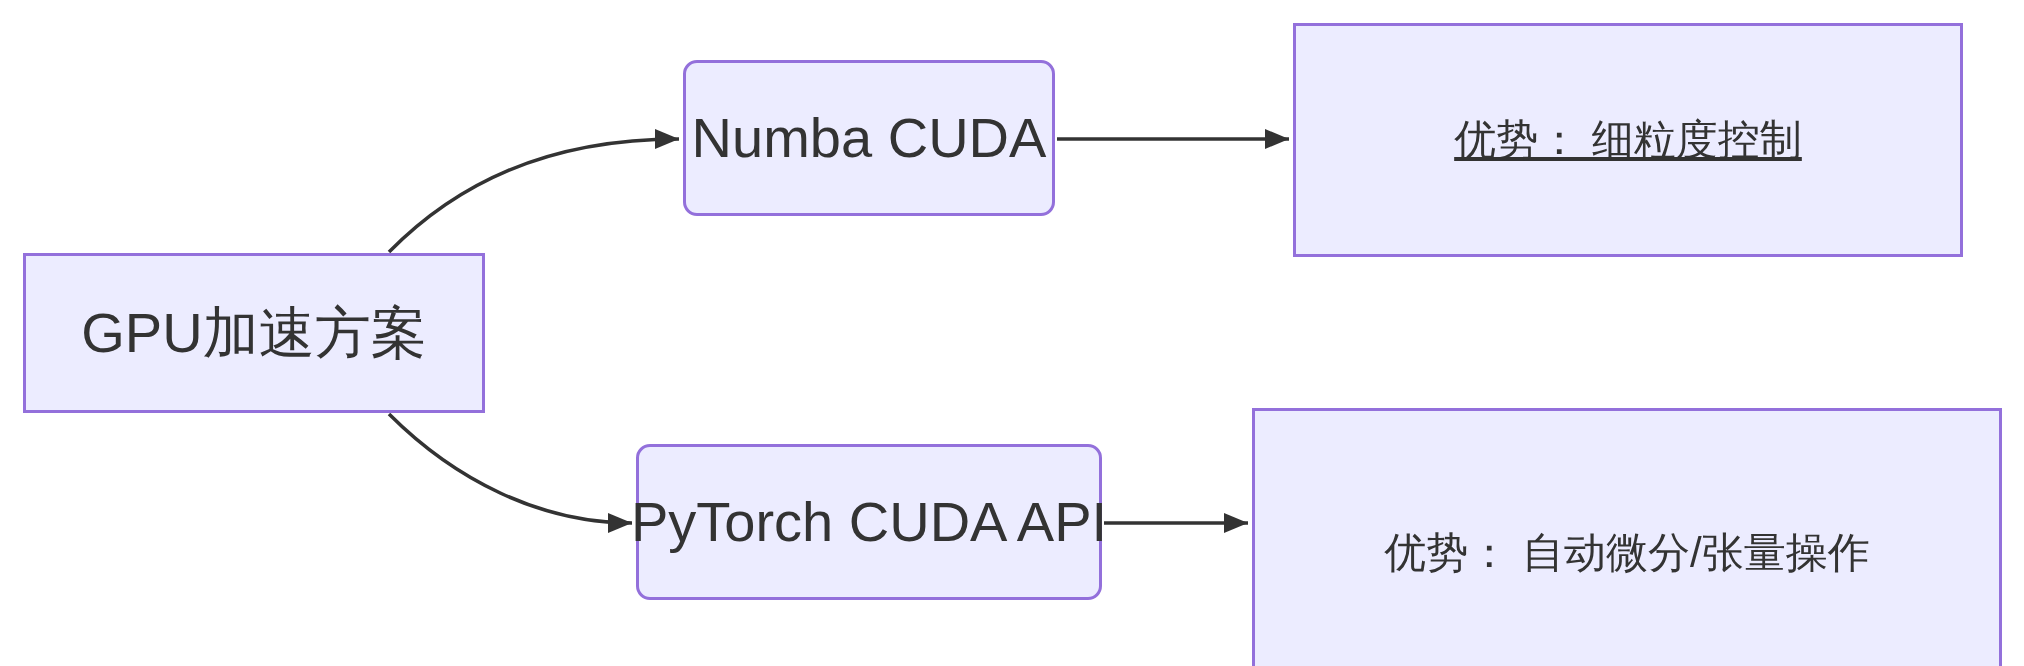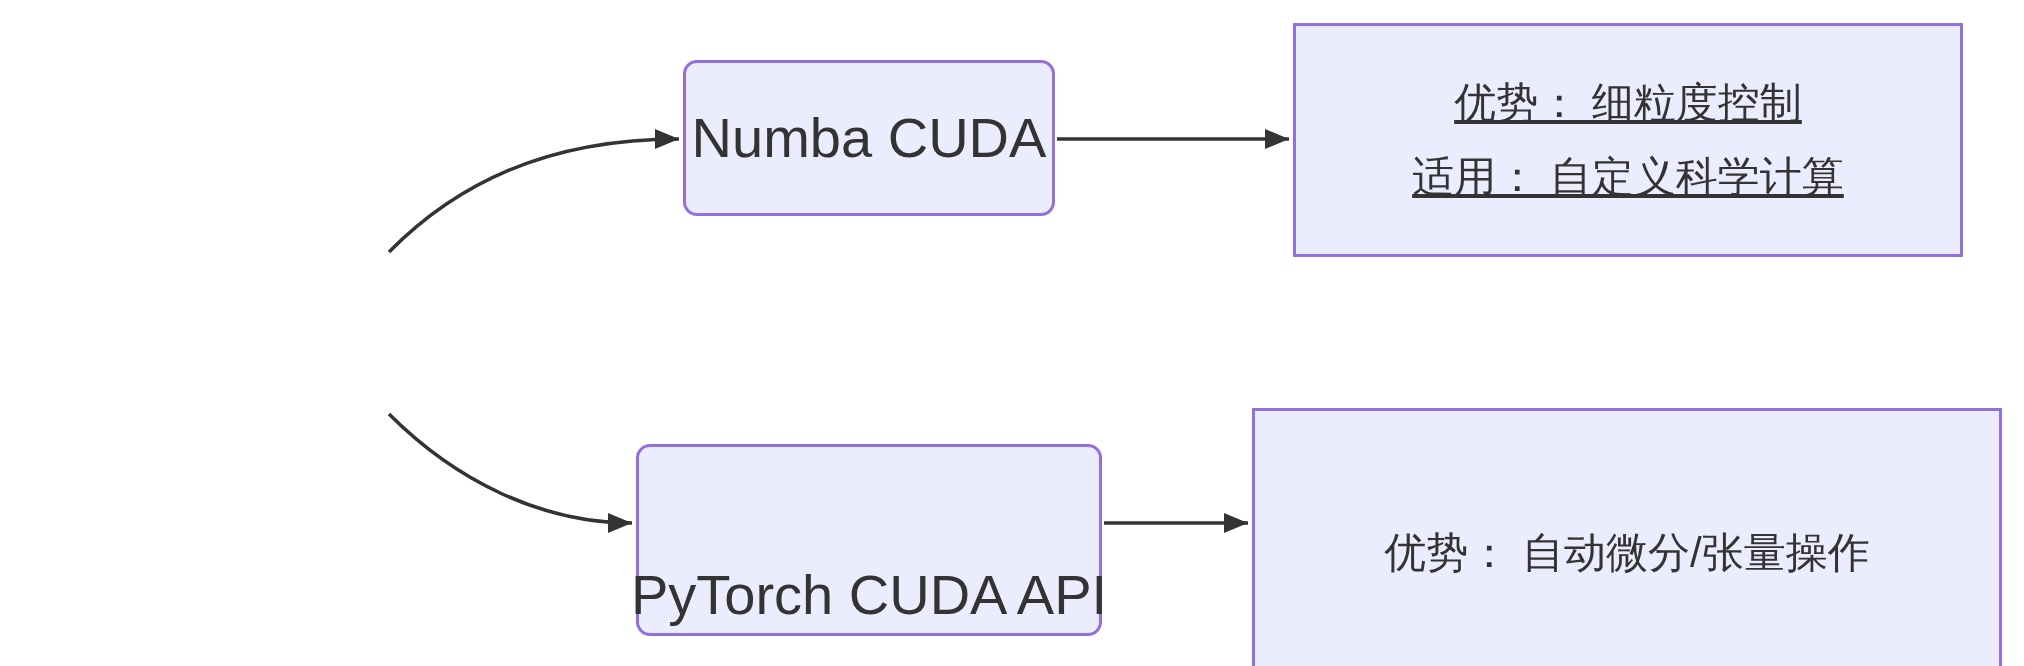--- a/index.html
+++ b/index.html
@@ -25,52 +25,54 @@
     font-size:56px;
     line-height:1.35;
     color:var(--text);
   }
   .node.rounded{border-radius:14px;}
   .node .line{display:block;white-space:nowrap;}
   .node.info{font-size:42px;line-height:74px;}
   
   #node-gpu            {left:23px;  top:253px; width:462px; height:160px;}
   #node-numba          {left:683px; top:60px;  width:372px; height:156px;}
-  #node-pytorch        {left:636px; top:444px; width:466px; height:192px;justify-content:flex-end;}
+  #node-pytorch        {left:636px; top:444px; width:466px; height:156px;}
   #node-numba-info     {left:1293px;top:23px;  width:670px; height:234px;text-decoration:underline;}
   #node-pytorch-info   {left:1252px;top:408px; width:750px; height:290px;}
 </style>
 </head>
 <body>
 
 <div class="canvas">
 
   <svg class="edges" viewBox="0 0 2024 666" xmlns="http://www.w3.org/2000/svg">
     <defs>
       <marker id="arrow" markerUnits="userSpaceOnUse" markerWidth="26" markerHeight="22" refX="24" refY="10" orient="auto">
         <path class="arrowhead" d="M0,0 L24,10 L0,20 Z"></path>
       </marker>
     </defs>
     <path class="connector" d="M 389 252 C 455 185, 545 139, 679 139" marker-end="url(#arrow)"></path>
     <path class="connector" d="M 389 414 C 455 480, 540 523, 632 523" marker-end="url(#arrow)"></path>
     <path class="connector" d="M 1057 139 L 1289 139" marker-end="url(#arrow)"></path>
     <path class="connector" d="M 1104 523 L 1248 523" marker-end="url(#arrow)"></path>
   </svg>
 
+  <div class="node" id="node-gpu">
+    <span class="line">GPU加速方案</span>
+  </div>
 
   <div class="node rounded" id="node-numba">
     <span class="line">Numba CUDA</span>
   </div>
 
   <div class="node rounded" id="node-pytorch">
     <span class="line">PyTorch CUDA API</span>
   </div>
 
   <div class="node info" id="node-numba-info">
     <span class="line">优势： 细粒度控制</span>
-    <span class="line">适用： 自定义科学计算</span>
   </div>
 
   <div class="node info" id="node-pytorch-info">
     <span class="line">优势： 自动微分/张量操作</span>
   </div>
 
 </div>
 
 </body></html>

